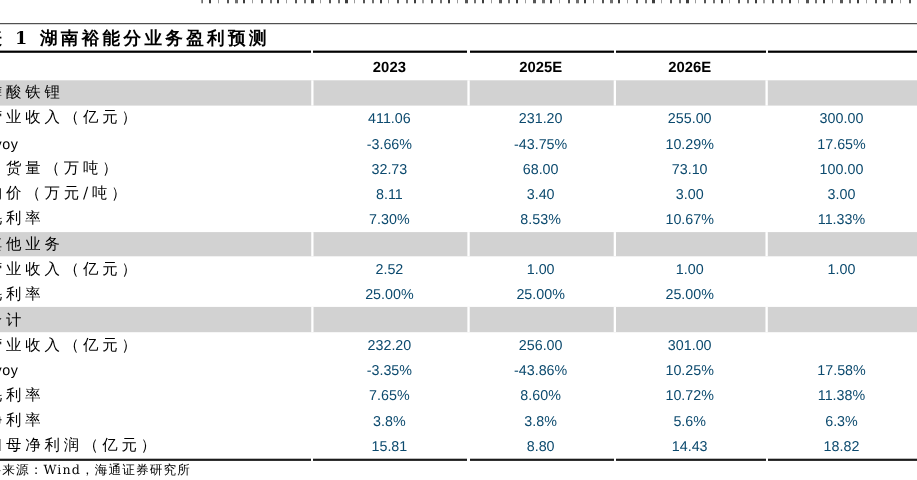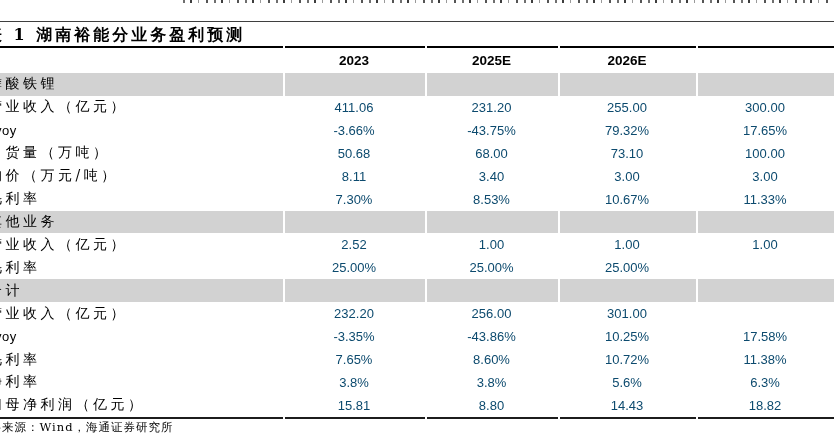--- a/index.html
+++ b/index.html
@@ -118,28 +118,28 @@
         <div class="cell val-cell">231.20</div>
         <div class="cell val-cell">255.00</div>
         <div class="cell val-cell">300.00</div>
       </div>
       <div class="trow">
         <div class="cell label-cell">
           <span class="lbl latin">yoy</span>
         </div>
         <div class="cell val-cell">-3.66%</div>
         <div class="cell val-cell">-43.75%</div>
-        <div class="cell val-cell">79.32%</div>
+        <div class="cell val-cell">10.29%</div>
         <div class="cell val-cell">17.65%</div>
       </div>
       <div class="trow">
         <div class="cell label-cell">
           <span class="lbl">出货量（万吨）</span>
         </div>
-        <div class="cell val-cell">50.68</div>
+        <div class="cell val-cell">32.73</div>
         <div class="cell val-cell">68.00</div>
         <div class="cell val-cell">73.10</div>
         <div class="cell val-cell">100.00</div>
       </div>
       <div class="trow">
         <div class="cell label-cell">
           <span class="lbl">均价（万元/吨）</span>
         </div>
         <div class="cell val-cell">8.11</div>
         <div class="cell val-cell">3.40</div>

